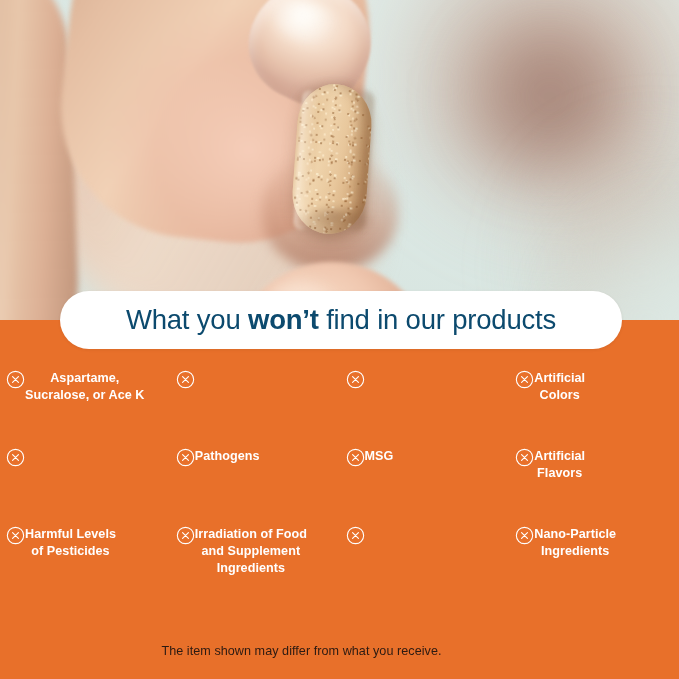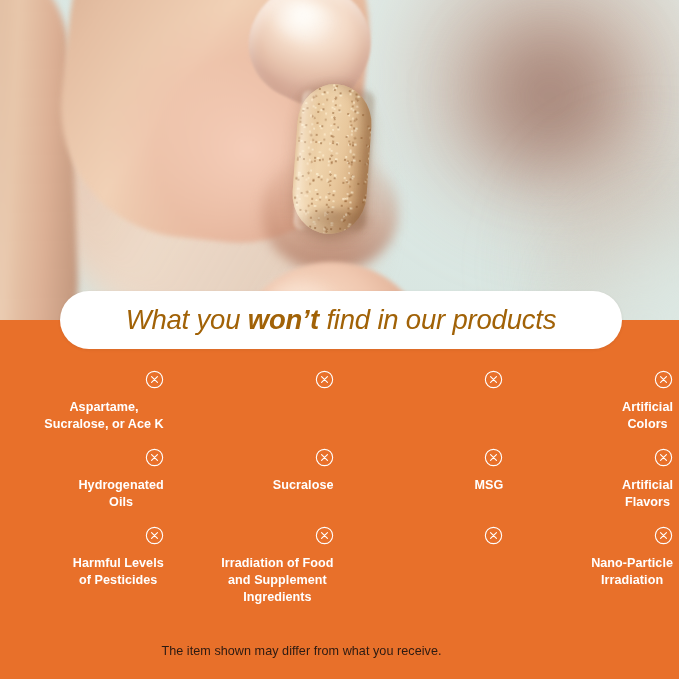--- a/index.html
+++ b/index.html
@@ -243,44 +243,42 @@
     background:#FFFFFF;
     border-radius:29px;
     display:flex;
     align-items:center;
     justify-content:center;
     box-shadow:0 1px 3px rgba(90,45,15,.10);
   }
   #heading-text {
     font-size:27.5px;
     letter-spacing:-.2px;
-    color:#a16207;
+    color:#0c4a6e;
     white-space:nowrap;
     line-height:1;
-    font-style:italic;
   }
   #heading-text b { font-weight:700; }
   #heading-text .reg { font-weight:400; }
 
   
   #grid {
     position:absolute;
     left:0; top:50px;
     width:679px;
     display:grid;
     grid-template-columns:repeat(4, 1fr);
     row-gap:0;
   }
   .grid-row {
     display:contents;
   }
   .item {
     display:flex;
-    flex-direction:column;
-    align-items:flex-end;
+    align-items:flex-start;
     padding:0 6px;
   }
   .item-icon {
     width:19px; height:19px;
     display:block;
     margin-bottom:10px;
   }
   .item-label {
     color:#FFFFFF;
     font-size:12.6px;
@@ -378,29 +376,27 @@
 Colors</div>
         </div>
       </div>
 
       <div class="grid-row" id="row2">
         <div class="item">
           <svg class="item-icon" viewBox="0 0 24 24">
             <circle cx="12" cy="12" r="10.3" fill="none" stroke="#FFFFFF" stroke-width="1.35"></circle>
             <path d="M8.3 8.3 L15.7 15.7 M15.7 8.3 L8.3 15.7" stroke="#FFFFFF" stroke-width="1.45" stroke-linecap="round"></path>
           </svg>
-          <div class="item-label">Hydrogenated
-Oils</div>
-        </div>
-        <div class="item">
-          <svg class="item-icon" viewBox="0 0 24 24">
-            <circle cx="12" cy="12" r="10.3" fill="none" stroke="#FFFFFF" stroke-width="1.35"></circle>
-            <path d="M8.3 8.3 L15.7 15.7 M15.7 8.3 L8.3 15.7" stroke="#FFFFFF" stroke-width="1.45" stroke-linecap="round"></path>
-          </svg>
-          <div class="item-label">Sucralose</div>
+        </div>
+        <div class="item">
+          <svg class="item-icon" viewBox="0 0 24 24">
+            <circle cx="12" cy="12" r="10.3" fill="none" stroke="#FFFFFF" stroke-width="1.35"></circle>
+            <path d="M8.3 8.3 L15.7 15.7 M15.7 8.3 L8.3 15.7" stroke="#FFFFFF" stroke-width="1.45" stroke-linecap="round"></path>
+          </svg>
+          <div class="item-label">Pathogens</div>
         </div>
         <div class="item">
           <svg class="item-icon" viewBox="0 0 24 24">
             <circle cx="12" cy="12" r="10.3" fill="none" stroke="#FFFFFF" stroke-width="1.35"></circle>
             <path d="M8.3 8.3 L15.7 15.7 M15.7 8.3 L8.3 15.7" stroke="#FFFFFF" stroke-width="1.45" stroke-linecap="round"></path>
           </svg>
           <div class="item-label">MSG</div>
         </div>
         <div class="item">
           <svg class="item-icon" viewBox="0 0 24 24">
@@ -435,21 +431,21 @@
             <circle cx="12" cy="12" r="10.3" fill="none" stroke="#FFFFFF" stroke-width="1.35"></circle>
             <path d="M8.3 8.3 L15.7 15.7 M15.7 8.3 L8.3 15.7" stroke="#FFFFFF" stroke-width="1.45" stroke-linecap="round"></path>
           </svg>
         </div>
         <div class="item">
           <svg class="item-icon" viewBox="0 0 24 24">
             <circle cx="12" cy="12" r="10.3" fill="none" stroke="#FFFFFF" stroke-width="1.35"></circle>
             <path d="M8.3 8.3 L15.7 15.7 M15.7 8.3 L8.3 15.7" stroke="#FFFFFF" stroke-width="1.45" stroke-linecap="round"></path>
           </svg>
           <div class="item-label">Nano-Particle
-Irradiation</div>
+Ingredients</div>
         </div>
       </div>
 
     </div>
 
     <div id="footer-note">The item shown may differ from what you receive.</div>
 
   </div>
 </div>
 

